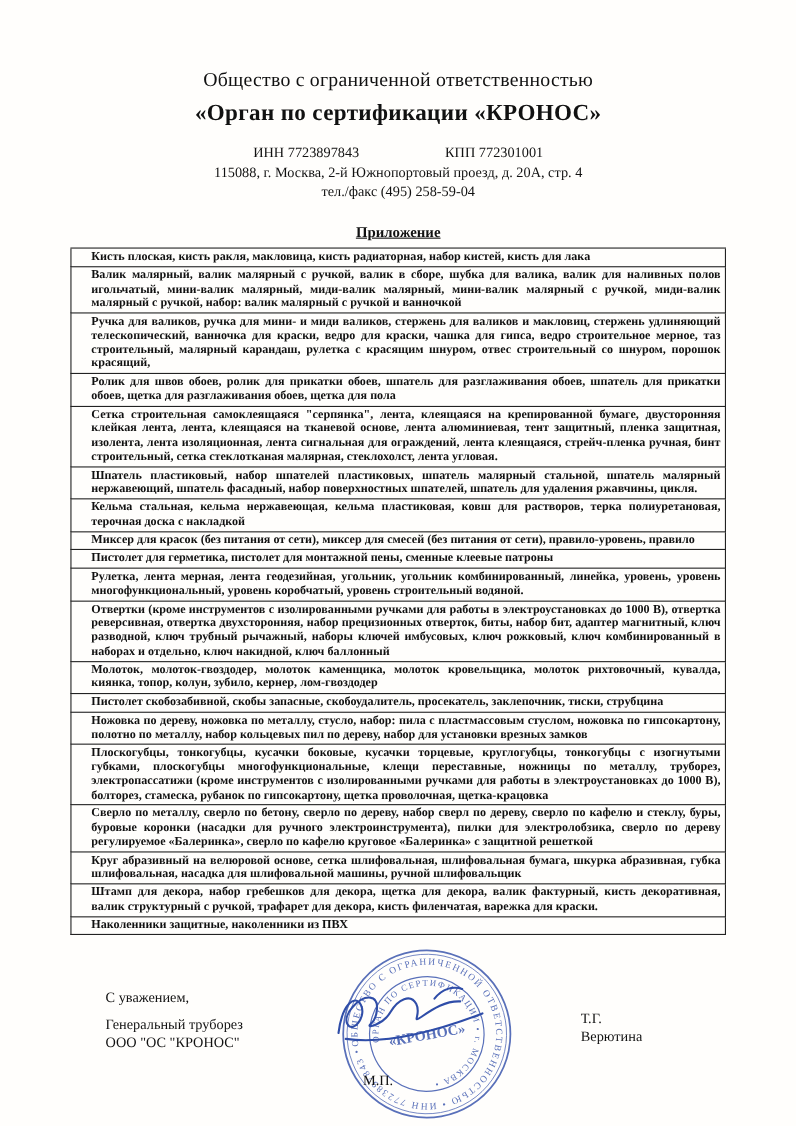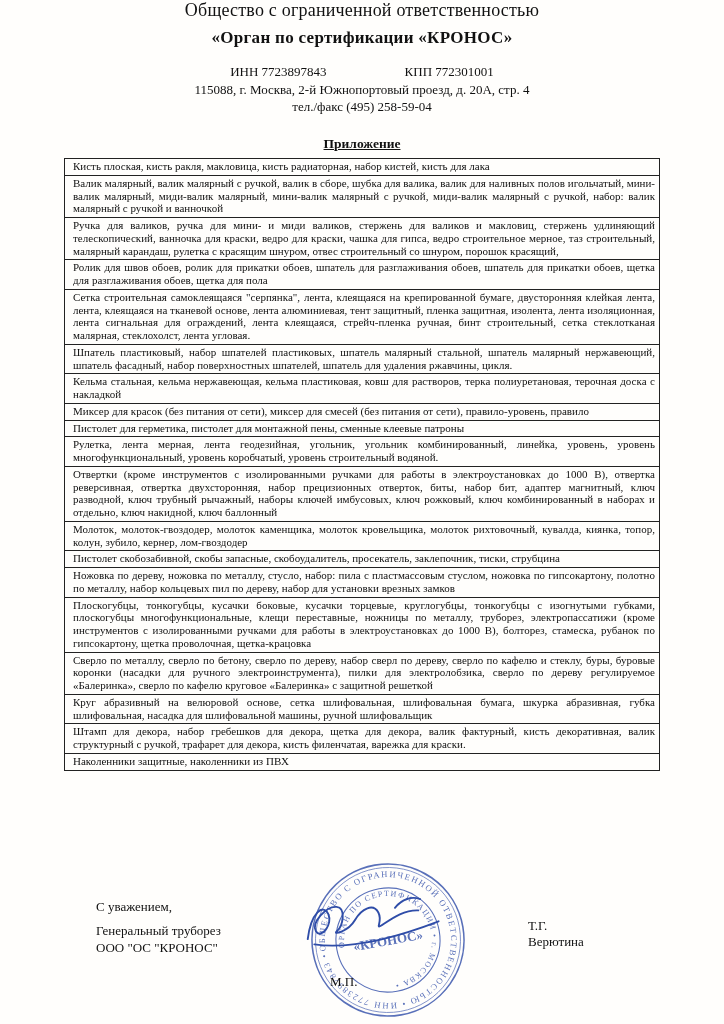--- a/index.html
+++ b/index.html
@@ -6,40 +6,41 @@
   .page{
     position:relative;
     width:724px;height:1024px;
     margin:0 auto;
     background:#fffefc;
     font-family:"Liberation Serif","DejaVu Serif",serif;
     color:#111;
     overflow:hidden;
     box-shadow:0 0 4px rgba(0,0,0,.3);
   }
-  .header{ text-align:center; }
+  .header{ text-align:center; padding-top:62px; }
   .org-type{ font-size:18px; letter-spacing:.2px; }
-  .org-name{ font-size:17px; font-weight:bold; margin-top:7px; letter-spacing:.3px; }
+  .org-name{ font-size:21px; font-weight:bold; margin-top:7px; letter-spacing:.3px; }
   .ids-row{ display:flex; justify-content:center; gap:78px; font-size:13px; margin-top:16px; }
   .address{ font-size:13px; margin-top:2px; }
   .phone{ font-size:13px; margin-top:1px; }
   .app-title{ font-size:13.5px; font-weight:bold; text-decoration:underline; margin-top:21px; }
 
   .tool-table{
     margin:6px auto 0 auto;
     width:596px;
     border-top:1px solid #222;
   }
   .tool-row{
     border:1px solid #222;
     border-top:none;
-    padding:1px 4px 2px 8px;
+    padding:1px 4px 2px 18px;
     font-size:11px;
     line-height:1.16;
     text-align:justify;
+    font-weight:bold;
   }
 
   .footer{ position:absolute; left:0; top:890px; width:600px; height:134px; font-size:13px; }
   .sign-block{ position:absolute; left:96px; top:8px; line-height:1.35; }
   .sign-name{ position:absolute; left:528px; top:28px; }
   .mp{ position:absolute; left:330px; top:84px; width:120px; text-align:left; font-size:13px; z-index:3; }
 
   .stamp{
     position:absolute; left:300px; top:-35px; z-index:1;
     transform:rotate(-10deg);

